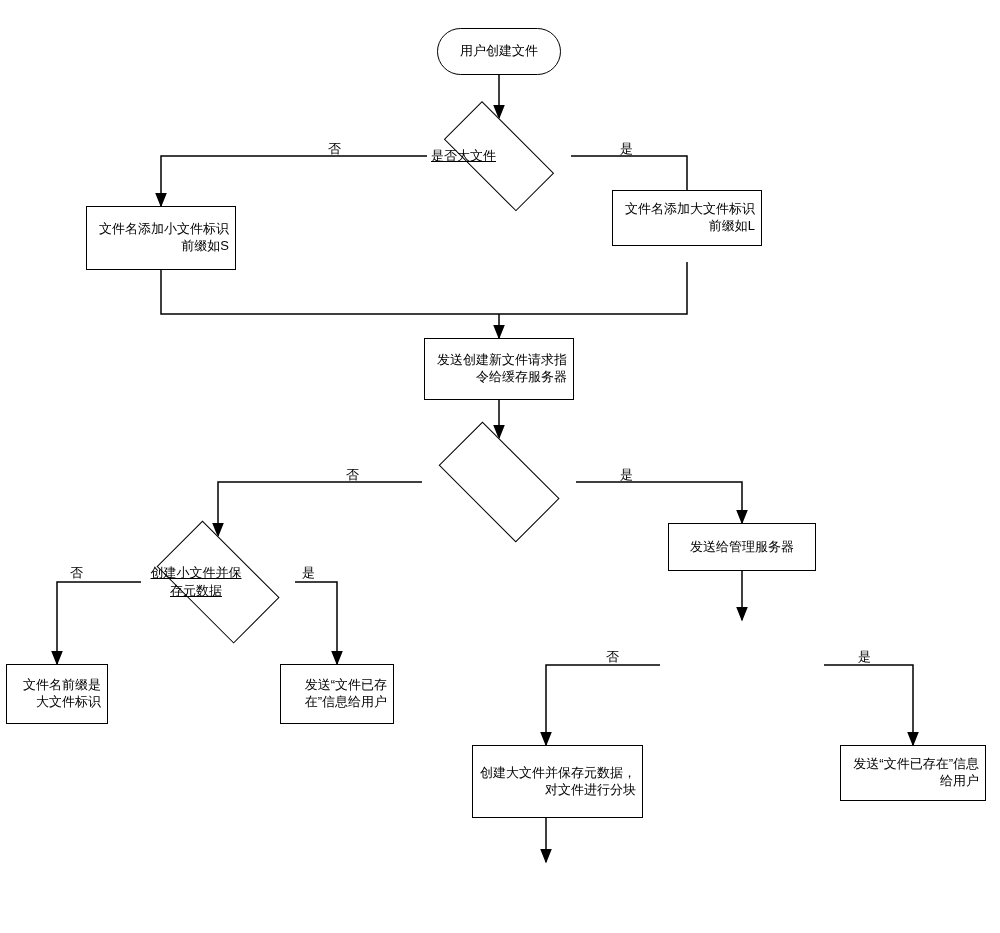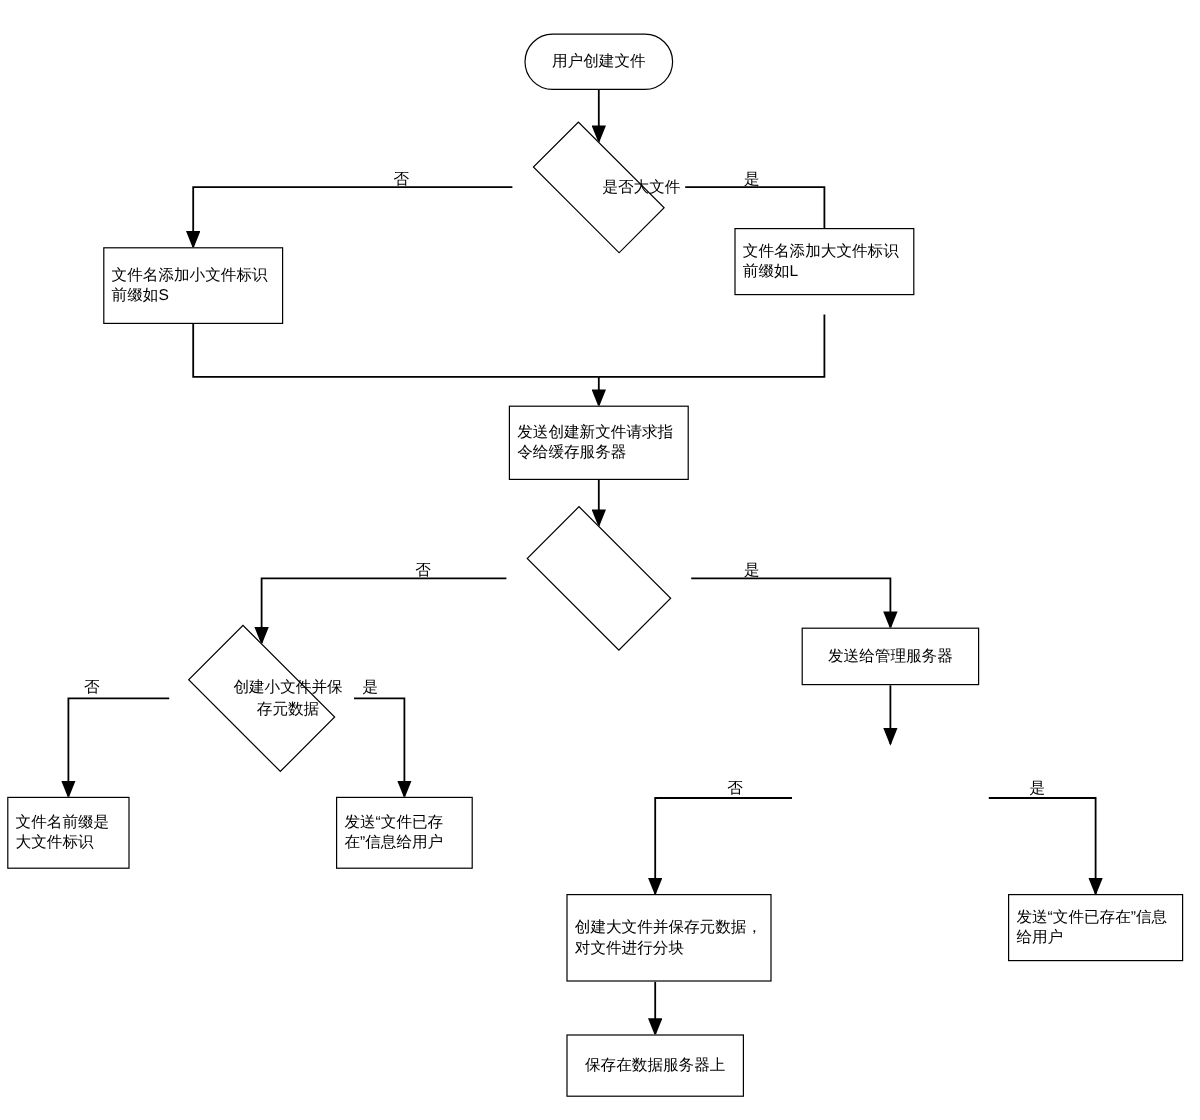--- a/index.html
+++ b/index.html
@@ -14,42 +14,43 @@
   .canvas {
     position: relative;
     width: 1000px;
     height: 933px;
   }
   .node {
     position: absolute;
     display: flex;
     align-items: center;
     justify-content: center;
-    text-align: left;
+    text-align: right;
     line-height: 1.3;
     padding: 6px;
   }
   .rect {
     border: 1.5px solid #000;
     background: #fff;
   }
   .rounded {
     border: 1.5px solid #000;
     border-radius: 24px;
     background: #fff;
   }
   .diamond-wrap {
     position: absolute;
   }
   .diamond {
     position: absolute;
     inset: 0;
     display: flex;
     align-items: center;
-    justify-content: flex-end;
+    justify-content: flex-start;
+    text-decoration: underline;
   }
   .diamond-shape {
     position: absolute;
     top: 50%;
     left: 50%;
     width: 70.7%;
     height: 70.7%;
     transform: translate(-50%,-50%) rotate(45deg);
     border: 1.5px solid #000;
     background: #fff;
@@ -185,17 +186,14 @@
 <div class="label" style="left:858px; top:648px;">是</div>
 
 <div class="node rect" style="left:472px; top:745px; width:171px; height:73px;">
   <span>创建大文件并保存元数据，对文件进行分块</span>
 </div>
 
 <div class="node rect" style="left:840px; top:745px; width:146px; height:56px;">
   <span>发送“文件已存在”信息给用户</span>
 </div>
 
-<div class="node rect" style="left:472px; top:862px; width:148px; height:52px;">
-  <span>保存在数据服务器上</span>
-</div>
 
 </div>
 
 </body></html>

